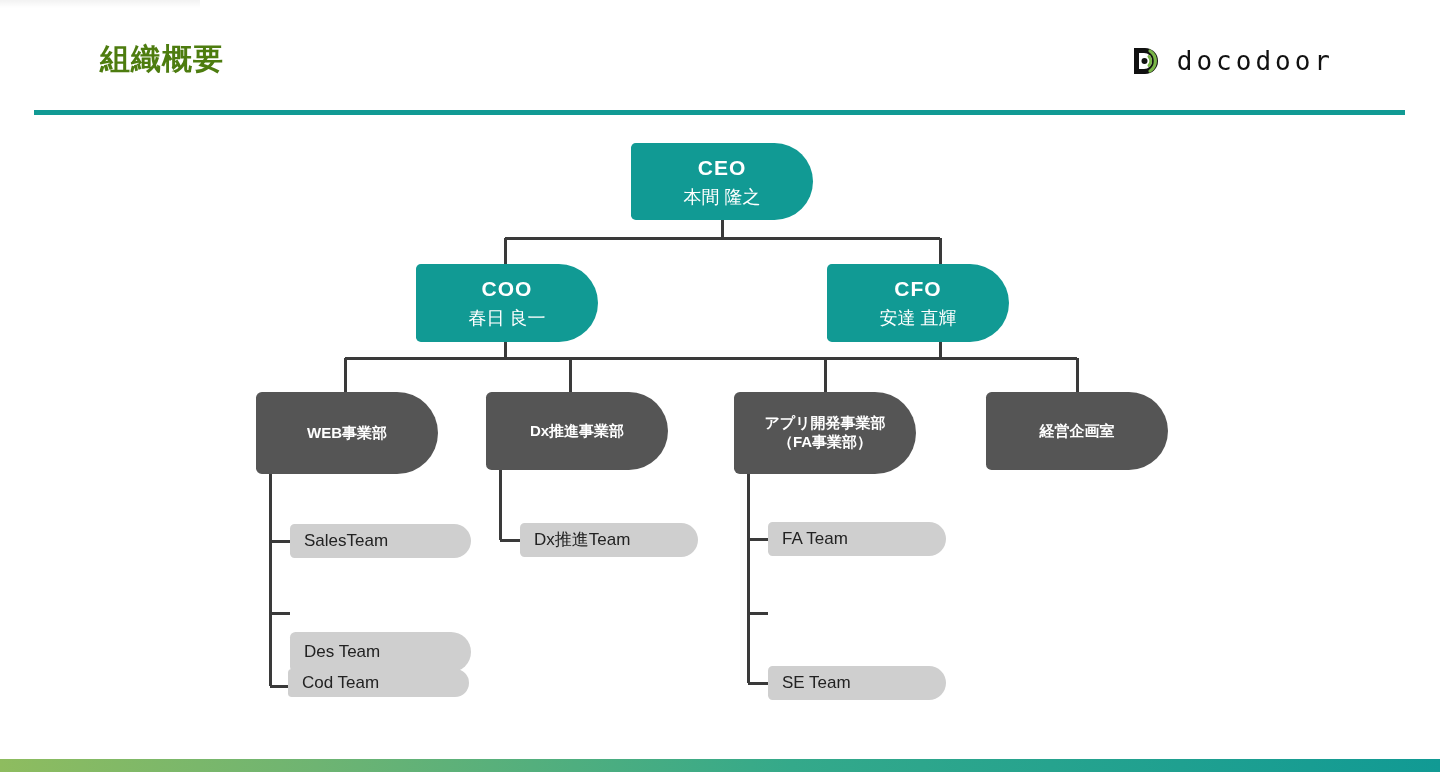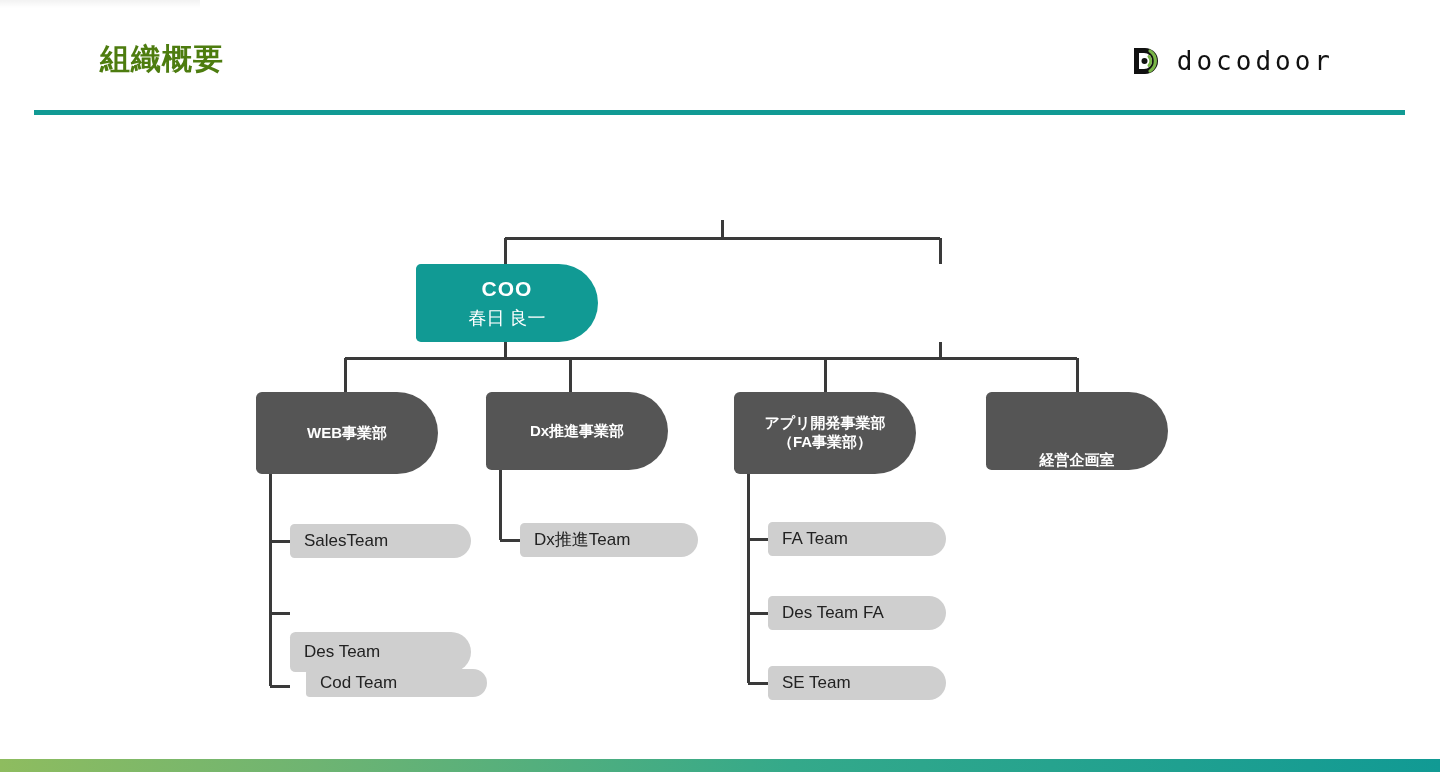--- a/index.html
+++ b/index.html
@@ -136,67 +136,72 @@
         <path d="M500 470 V540"></path>
         <path d="M500 540 H520"></path>
 
         <path d="M748 474 V683"></path>
         <path d="M748 539 H768"></path>
         <path d="M748 613 H768"></path>
         <path d="M748 683 H768"></path>
       </g>
     </svg>
 
+    <div class="node node-exec" style="left:631px; top:143px; width:182px; height:77px;">
+      <span class="role">CEO</span>
+      <span class="person">本間 隆之</span>
+    </div>
 
     <div class="node node-exec" style="left:416px; top:264px; width:182px; height:78px;align-items:center;">
       <span class="role">COO</span>
       <span class="person">春日 良一</span>
     </div>
 
+    <div class="node node-exec" style="left:827px; top:264px; width:182px; height:78px;">
+      <span class="role">CFO</span>
+      <span class="person">安達 直輝</span>
+    </div>
 
     <div class="node node-dept" style="left:256px; top:392px; width:182px; height:82px;">
       <span class="dept-l1">WEB事業部</span>
     </div>
 
     <div class="node node-dept" style="left:486px; top:392px; width:182px; height:78px;">
       <span class="dept-l1">Dx推進事業部</span>
     </div>
 
     <div class="node node-dept" style="left:734px; top:392px; width:182px; height:82px;">
       <span class="dept-l1">アプリ開発事業部</span>
       <span class="dept-l2">（FA事業部）</span>
     </div>
 
-    <div class="node node-dept" style="left:986px; top:392px; width:182px; height:78px;justify-content:flex-end;">
+    <div class="node node-dept" style="left:986px; top:392px; width:182px; height:78px;">
       <span class="dept-l1">経営企画室</span>
     </div>
 
     <div class="node node-team" style="left:290px; top:524px; width:181px; height:34px;">
       <span>SalesTeam</span>
     </div>
 
     <div class="node node-team" style="left:290px; top:596px; width:181px; height:40px;margin-top:36px;">
       <span>Des Team</span>
     </div>
 
-    <div class="node node-team" style="left:306px; top:669px; width:181px; height:28px;">
+    <div class="node node-team" style="left:288px; top:669px; width:181px; height:28px;">
       <span>Cod Team</span>
     </div>
 
     <div class="node node-team" style="left:520px; top:523px; width:178px; height:34px;">
       <span>Dx推進Team</span>
     </div>
 
     <div class="node node-team" style="left:768px; top:522px; width:178px; height:34px;">
       <span>FA Team</span>
     </div>
 
-    <div class="node node-team" style="left:768px; top:596px; width:178px; height:34px;">
-      <span>Des Team FA</span>
-    </div>
 
     <div class="node node-team" style="left:768px; top:666px; width:178px; height:34px;">
       <span>SE Team</span>
     </div>
 
   </div>
 
   <div class="footer-bar"></div>
 </div>
 

